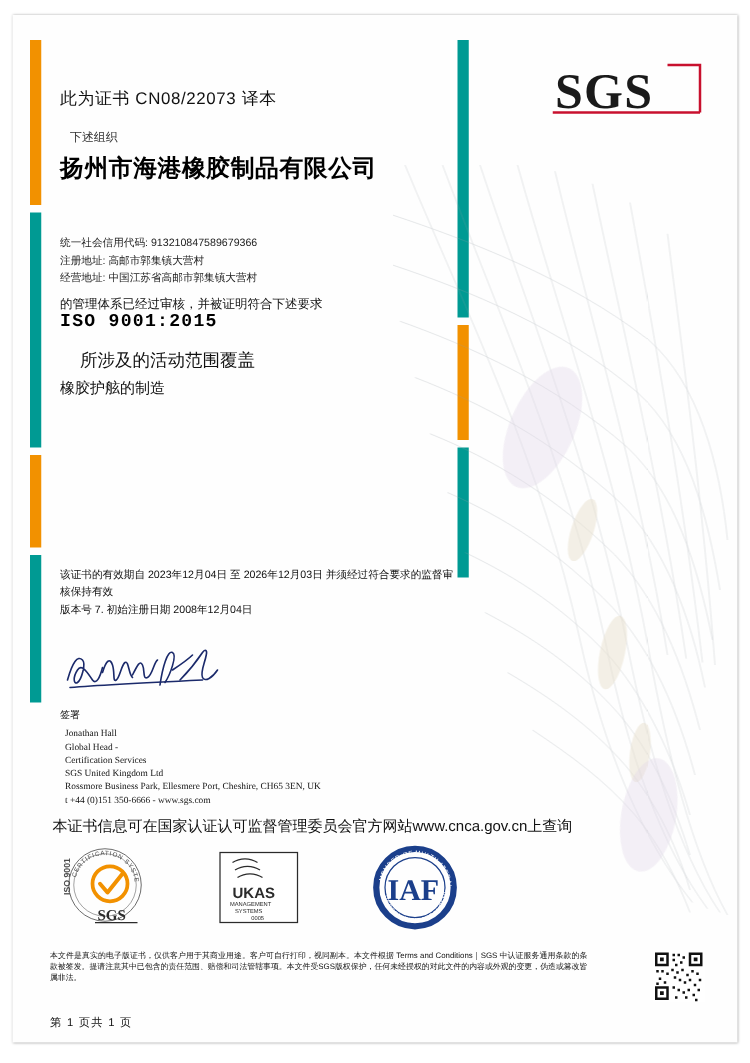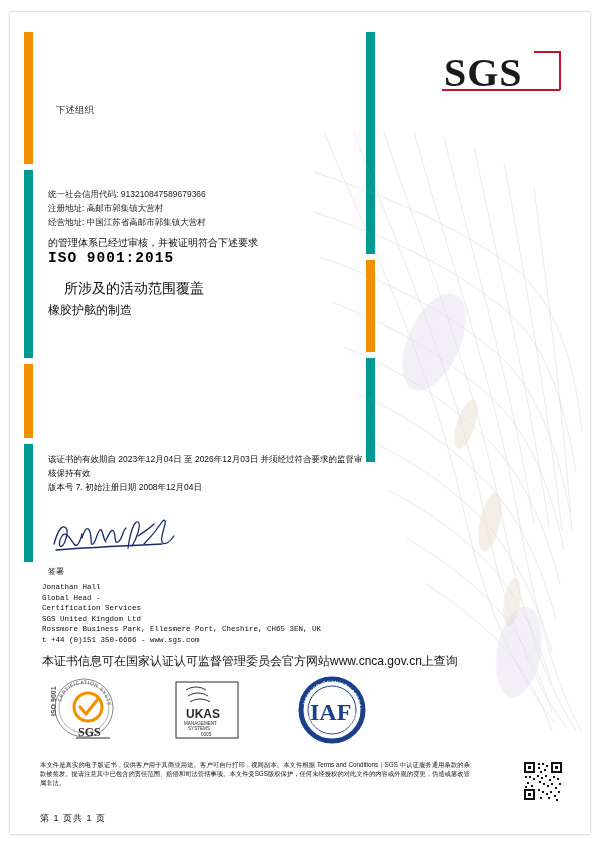--- a/index.html
+++ b/index.html
@@ -136,23 +136,23 @@
     width: 130px;
     height: 44px;
   }
   .sign-label {
     left: 38px; top: 554px;
     font-size: 8px;
     color: #111;
     text-align: right;
   }
   .sign-block {
-    left: 32px; top: 570px;
+    left: 42px; top: 570px;
     font-size: 7.5px;
-    font-family: Liberation Mono, monospace;
+    font-family: Liberation Serif, serif;
     color: #111;
     line-height: 10.5px;
     white-space: pre-line;
   }
   .cnca-line {
     left: 32px; top: 641px;
     font-size: 12px;
     color: #111;
   }
 
@@ -234,21 +234,23 @@
         <ellipse cx="205" cy="520" rx="22" ry="46" transform="rotate(10 205 520)"></ellipse>
       </g>
     </svg>
 
     <svg class="sgs-logo" viewBox="0 0 122 46">
       <text x="2" y="36" font-family="Liberation Serif, serif" font-size="40" font-weight="bold" fill="#1a1a1a" letter-spacing="1">SGS</text>
       <path d="M0,40 L118,40" stroke="#c8102e" stroke-width="2"></path>
       <path d="M92,2 L118,2 L118,40" stroke="#c8102e" stroke-width="2" fill="none"></path>
     </svg>
 
+    <div class="txt cert-no">此为证书 CN08/22073 译本</div>
     <div class="txt issued-to-label">下述组织</div>
+    <div class="txt company">扬州市海港橡胶制品有限公司</div>
 
     <div class="txt meta meta-1">统一社会信用代码: 913210847589679366</div>
     <div class="txt meta meta-2">注册地址: 高邮市郭集镇大营村</div>
     <div class="txt meta meta-3">经营地址: 中国江苏省高邮市郭集镇大营村</div>
 
     <div class="txt sys-line">的管理体系已经过审核，并被证明符合下述要求</div>
     <div class="txt standard">ISO 9001:2015</div>
 
     <div class="txt scope-label">所涉及的活动范围覆盖</div>
     <div class="txt scope-text">橡胶护舷的制造</div>

